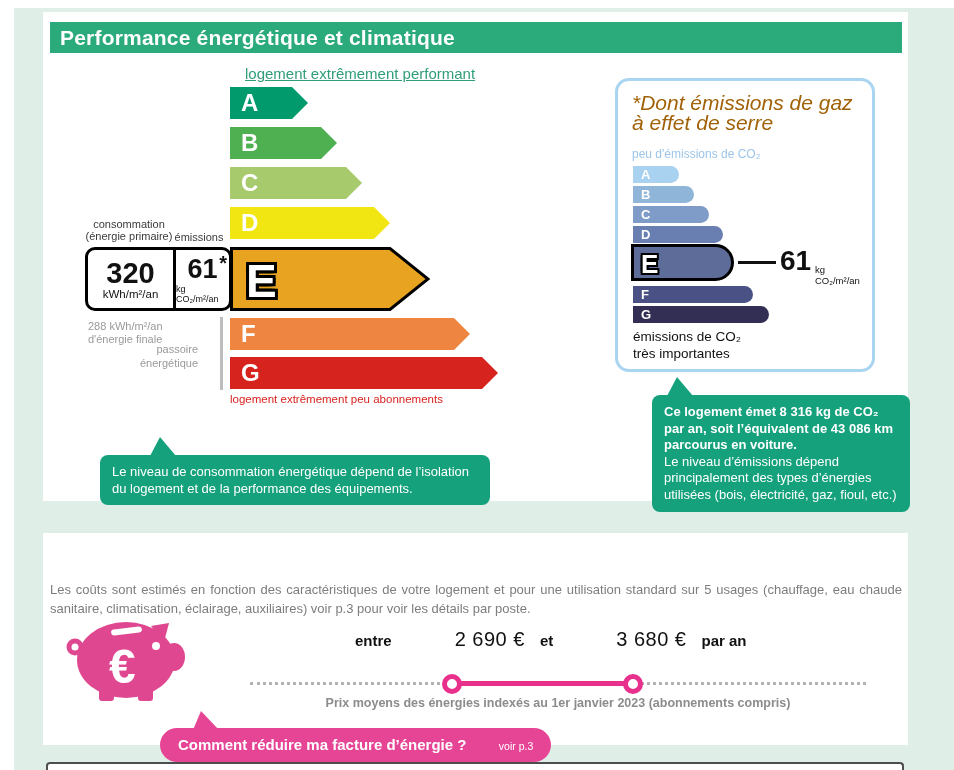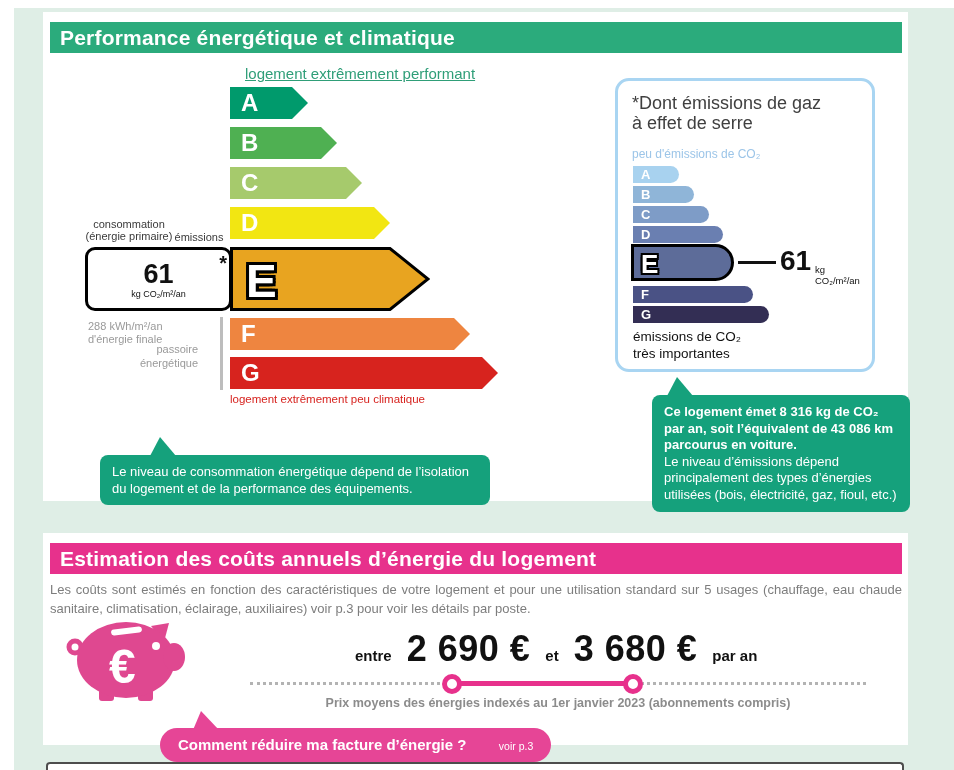--- a/index.html
+++ b/index.html
@@ -61,21 +61,21 @@
   .tri-green { position:absolute; width:0; height:0;
                border-left:10px solid transparent; border-right:16px solid transparent;
                border-bottom:19px solid #15a17c; }
   #tri-energy { left:107px; top:425px; }
   #tri-co2 { left:624px; top:365px; }
   .bold { font-weight:bold; }
 
   
   #co2-panel { left:572px; top:66px; width:260px; height:294px; background:#fff;
                border:3px solid #a9d5f2; border-radius:14px; }
-  #co2-title { left:14px; top:12px; font-size:18px; line-height:20px; color:#404040; }
+  #co2-title { left:14px; top:12px; font-size:21px; line-height:20px; color:#a16207;font-style:italic; }
   #co2-low { left:14px; top:66px; font-size:12px; color:#9cc5e8; }
   .co2-bar { position:absolute; left:15px; height:17px; border-radius:0 9px 9px 0;
              color:#fff; font-weight:bold; font-size:13px; line-height:17px; padding-left:8px; }
   .co2-a { top:85px;  width:46px;  background:#a8d2ef; }
   .co2-b { top:105px; width:61px;  background:#8fb5d8; }
   .co2-c { top:125px; width:76px;  background:#7e9cc7; }
   .co2-d { top:145px; width:90px;  background:#6a7fb1; }
   .co2-f { top:205px; width:120px; background:#4a5285; }
   .co2-g { top:225px; width:136px; background:#332e54; }
   #co2-e { left:13px; top:163px; width:103px; height:37px; background:#5d6c99;
@@ -87,21 +87,21 @@
   #co2-value { left:162px; top:164px; font-size:28px; font-weight:bold; color:#111; }
   #co2-unit { left:197px; top:183px; font-size:9.5px; color:#111; }
   #co2-high { left:15px; top:247px; font-size:13.5px; line-height:17px; color:#111; }
 
   
   #cost-desc { left:7px; top:47px; width:852px; font-size:13px; line-height:19px;
                color:#7d7d7d; text-align:justify; }
   #piggy { left:22px; top:80px; }
   #cost-row { left:312px; top:95px; display:flex; align-items:baseline; gap:15px; color:#111; white-space:nowrap; }
   .cost-small { font-size:15px; font-weight:bold; }
-  .cost-big { font-size:36px; font-weight:bold; letter-spacing:.5px; }
+  .cost-big { font-size:20px; font-weight:normal; letter-spacing:.5px;margin-left:48px; }
   #slider-dotted { left:207px; top:149px; width:616px; height:0; border-top:3px dotted #b3b3b3; }
   #slider-solid { left:409px; top:148px; width:181px; height:5px; background:#e7318c; border-radius:3px; }
   .knob { position:absolute; width:20px; height:20px; border:5px solid #e7318c;
           border-radius:50%; background:#fff; }
   #knob-min { left:399px; top:141px; }
   #knob-max { left:580px; top:141px; }
   #price-note { left:207px; top:163px; width:616px; text-align:center;
                 font-size:12.5px; font-weight:bold; color:#8c8c8c; }
   #callout-cost { left:117px; top:195px; height:34px; background:#e64596; border-radius:17px;
                   color:#fff; line-height:34px; padding:0 18px; white-space:nowrap; }
@@ -142,38 +142,42 @@
   <div class="arrow ar-f"><span>F</span></div>
   <div class="arrow ar-g"><span>G</span></div>
 
   <div id="label-conso" class="abs">
     <div>consommation</div>
     <div>(énergie primaire)</div>
   </div>
   <div id="label-emis" class="abs">émissions</div>
 
   <div id="value-box" class="abs">
+    <div class="cell c-left">
+      <div class="big-val">320</div>
+      <div class="val-unit">kWh/m²/an</div>
+    </div>
     <div class="cell c-right">
       <span class="star">*</span>
       <div class="big-val">61</div>
       <div class="val-unit">kg CO₂/m²/an</div>
     </div>
   </div>
 
   <div id="final-energy" class="abs">
     <div>288 kWh/m²/an</div>
     <div>d'énergie finale</div>
   </div>
   <div id="passoire" class="abs">
     <div>passoire</div>
     <div>énergétique</div>
   </div>
   <div id="gray-bar" class="abs"></div>
 
-  <div id="label-peu-performant" class="abs">logement extrêmement peu climatique</div>
+  <div id="label-peu-performant" class="abs">logement extrêmement peu abonnements</div>
 
   <div id="co2-panel" class="abs">
     <div id="co2-title" class="abs">
       <div>*Dont émissions de gaz</div>
       <div>à effet de serre</div>
     </div>
     <div id="co2-low" class="abs">peu d'émissions de CO₂</div>
 
     <div class="co2-bar co2-a"><span>A</span></div>
     <div class="co2-bar co2-b"><span>B</span></div>
@@ -202,23 +206,20 @@
 </div>
 
 <div class="abs tri-green" id="tri-co2" style="left:667px; top:377px;"></div>
 <div class="callout" id="callout-co2" style="left:652px; top:395px;">
   <div class="bold">Ce logement émet 8 316 kg de CO₂ par an, soit l’équivalent de 43 086 km parcourus en voiture.</div>
   <div>Le niveau d’émissions dépend principalement des types d’énergies utilisées (bois, électricité, gaz, fioul, etc.)</div>
 </div>
 
 <div id="card-cost" class="card">
 
-  <div id="banner-cost" class="banner">
-    <span>Estimation des coûts annuels d’énergie du logement</span>
-  </div>
 
   <div id="cost-desc" class="abs">Les coûts sont estimés en fonction des caractéristiques de votre logement et pour une utilisation standard sur 5 usages (chauffage, eau chaude sanitaire, climatisation, éclairage, auxiliaires) voir p.3 pour voir les détails par poste.</div>
 
   <div id="piggy" class="abs">
     <svg width="122" height="94" viewBox="0 0 122 94">
       <circle cx="10" cy="34" r="6" fill="none" stroke="#df4890" stroke-width="5"></circle>
       <path d="M86,13 L104,10 L99,29 Z" fill="#df4890"></path>
       <rect x="34" y="76" width="15" height="12" rx="3" fill="#df4890"></rect>
       <rect x="73" y="76" width="15" height="12" rx="3" fill="#df4890"></rect>
       <ellipse cx="61" cy="47" rx="49" ry="38" fill="#df4890"></ellipse>

